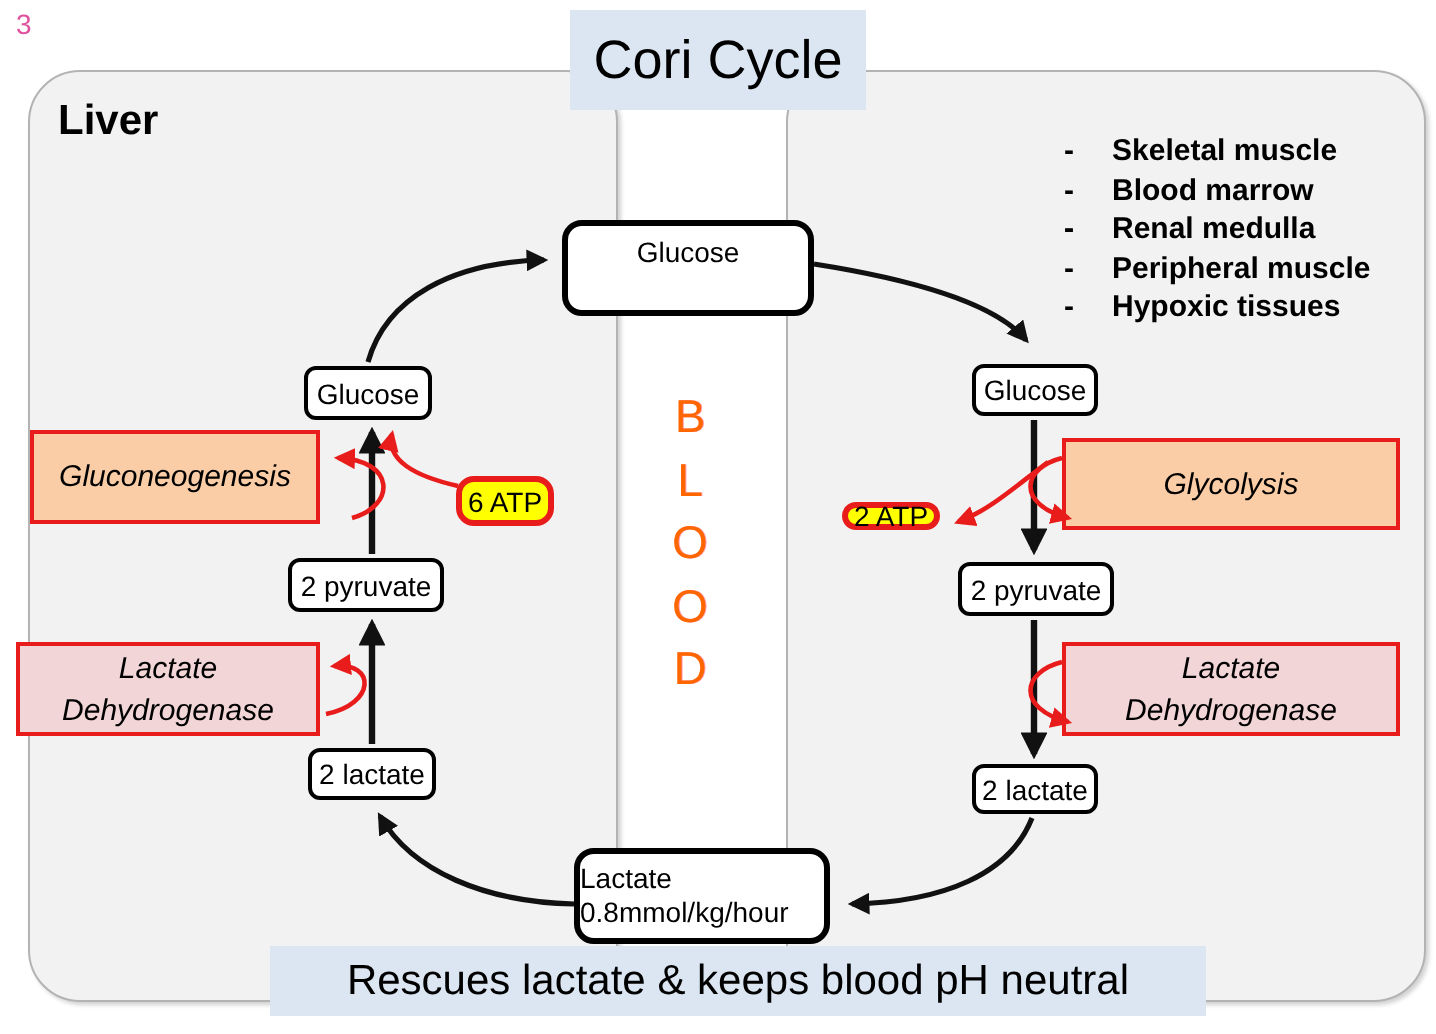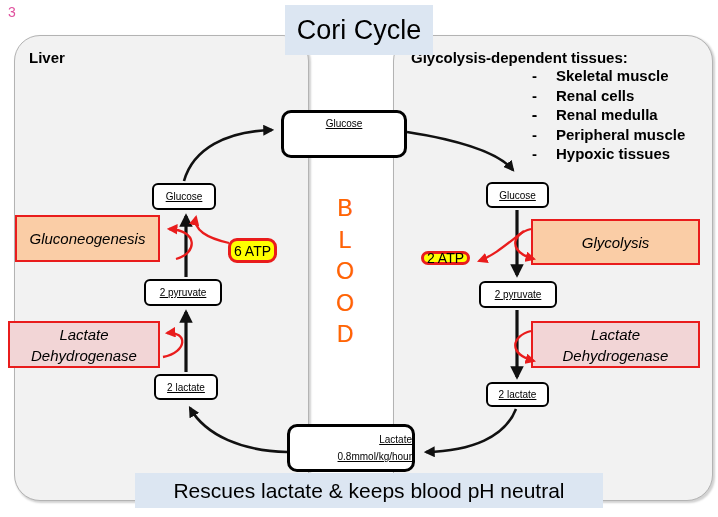--- a/index.html
+++ b/index.html
@@ -12,35 +12,35 @@
   .title{
     left:285px;top:5px;width:148px;height:50px;background:#dce6f2;
     font-size:27px;display:flex;align-items:center;justify-content:center;z-index:1;
   }
   .panel{
     background:#f2f2f2;border:1.5px solid #b3b3b3;border-radius:26px;
     box-shadow:1.5px 1.5px 2px rgba(0,0,0,0.18);z-index:0;
   }
   .panel.liver{left:14px;top:35px;width:295px;height:466px;}
   .panel.tissues{left:393px;top:35px;width:320px;height:466px;}
-  .panel-label{position:absolute;left:14px;top:13px;font-size:15px;font-weight:bold;}
+  .panel-label{position:absolute;left:14px;top:13px;font-size:21px;font-weight:bold;}
   .tissues-head{position:absolute;left:17px;top:13px;font-size:15px;font-weight:bold;}
   .tissues-list{position:absolute;left:0;top:30px;width:100%;margin:0;padding:0;list-style:none;}
   .tissues-list li{position:relative;padding-left:162px;font-size:15px;font-weight:bold;line-height:19.5px;}
   .tissues-list li .dash{position:absolute;left:138px;top:0;font-weight:bold;}
   .blood{left:331px;top:193px;width:28px;text-align:center;z-index:1;
     color:#ff6600;font-size:23px;line-height:31.5px;text-shadow:0.5px 0 0 #ff9db0;}
   .blood span{display:block;}
   .node{
     background:#ffffff;border:2.5px solid #000;border-radius:6px;z-index:2;
-    display:flex;align-items:center;justify-content:center;font-size:10px;text-decoration:underline;
+    display:flex;align-items:center;justify-content:center;font-size:14px;
   }
   .node.big{border-width:3px;border-radius:10px;}
   .node.top-anchored{align-items:flex-start;padding-top:5px;}
-  .node.two-line{flex-direction:column;line-height:17px;align-items:flex-end;justify-content:center;}
+  .node.two-line{flex-direction:column;line-height:17px;align-items:flex-start;justify-content:center;}
   .proc{
     border:2.5px solid #e91c1c;z-index:2;display:flex;align-items:center;justify-content:center;
     font-size:15px;text-align:center;line-height:21px;font-style:italic;
   }
   .proc.peach{background:#facda6;}
   .proc.pink{background:#f2d5d6;}
   .atp{
     background:#ffff00;border:3px solid #e91c1c;border-radius:9px;z-index:2;
     display:flex;align-items:center;justify-content:center;font-size:14px;
   }
@@ -56,24 +56,23 @@
 <div class="slide">
 
   <div class="abs slide-number">3</div>
   <div class="abs title">Cori Cycle</div>
 
   <div class="abs panel liver">
     <div class="panel-label">Liver</div>
   </div>
 
   <div class="abs panel tissues">
-    <div class="tissues-head">Glycolysis-dependent tissues:</div>
     <ul class="tissues-list">
       <li><span class="dash">-</span><span>Skeletal muscle</span></li>
-      <li><span class="dash">-</span><span>Renal cells</span></li>
+      <li><span class="dash">-</span><span>Blood marrow</span></li>
       <li><span class="dash">-</span></li>
       <li><span class="dash">-</span><span>Renal medulla</span></li>
       <li><span class="dash">-</span><span>Peripheral muscle</span></li>
       <li><span class="dash">-</span><span>Hypoxic tissues</span></li>
     </ul>
   </div>
 
   <div class="abs blood">
     <span>B</span>
     <span>L</span>

